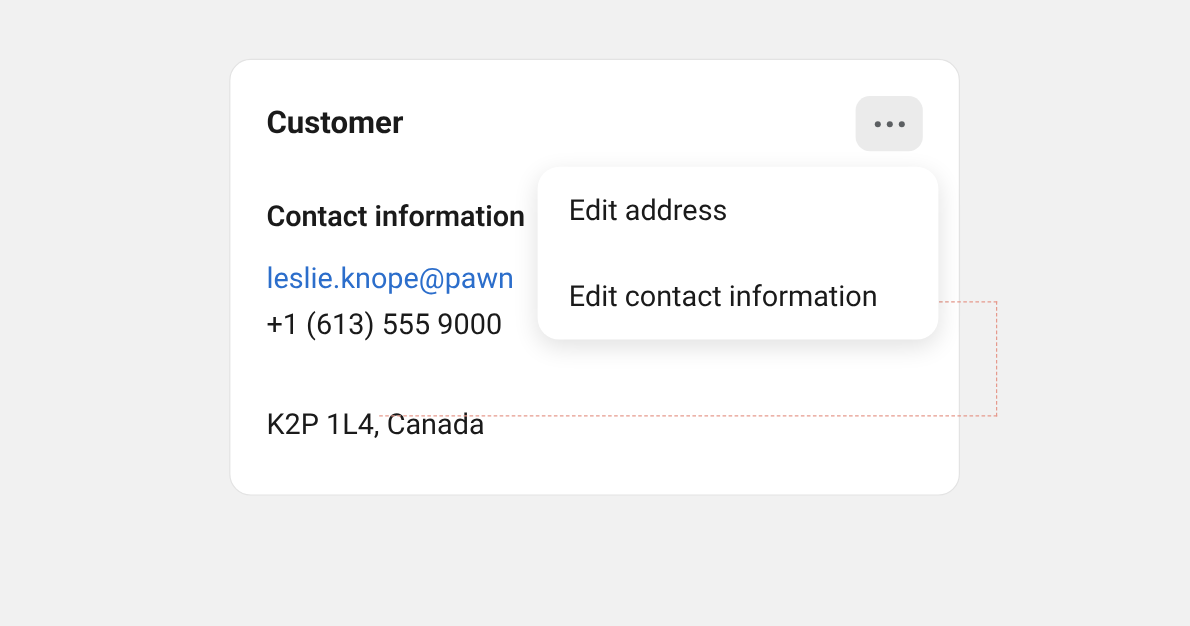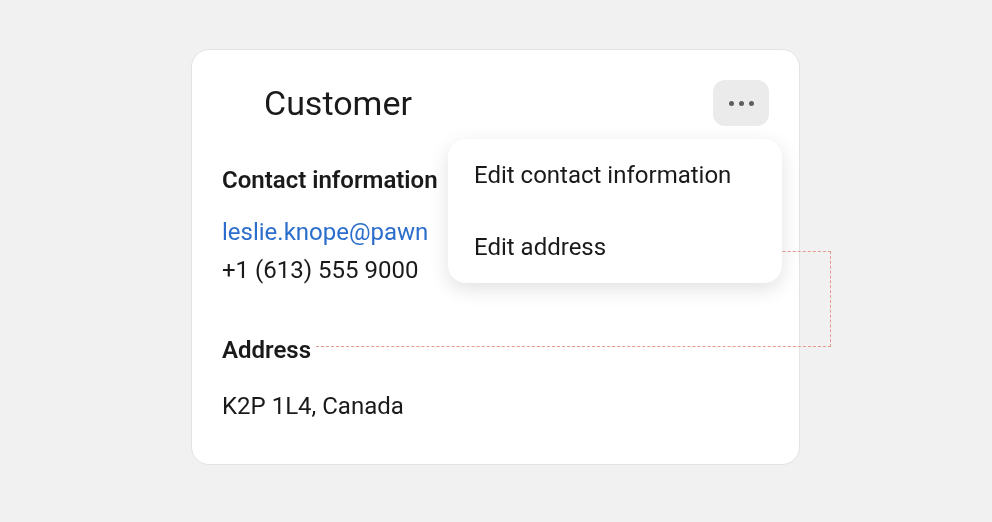--- a/index.html
+++ b/index.html
@@ -21,24 +21,23 @@
       border-radius: 18px;
       padding: 30px 30px 40px 30px;
     }
     .card-header {
       display: flex;
       justify-content: space-between;
       align-items: center;
       margin-bottom: 40px;
     }
     .card-title {
-      font-size: 34px;
-      font-weight: 400;
+      font-size: 26px;
+      font-weight: 700;
       color: #1a1a1a;
-      margin-left: 42px;
     }
     .more-button {
       width: 56px;
       height: 46px;
       background: #ebebeb;
       border-radius: 12px;
       display: flex;
       align-items: center;
       justify-content: center;
       gap: 5px;
@@ -121,23 +120,22 @@
       <span class="dot"></span>
       <span class="dot"></span>
       <span class="dot"></span>
     </div>
   </div>
 
   <div class="section-heading">Contact information</div>
   <div class="contact-email">leslie.knope@pawn</div>
   <div class="contact-phone">+1 (613) 555 9000</div>
 
-  <div class="section-heading">Address</div>
   <div class="address-line">K2P 1L4, Canada</div>
 </div>
 
 <div class="annotation-line-1"></div>
 <div class="annotation-line-2"></div>
 
 <div class="popover">
+  <div class="popover-item">Edit address</div>
   <div class="popover-item">Edit contact information</div>
-  <div class="popover-item">Edit address</div>
 </div>
 
 </body></html>

